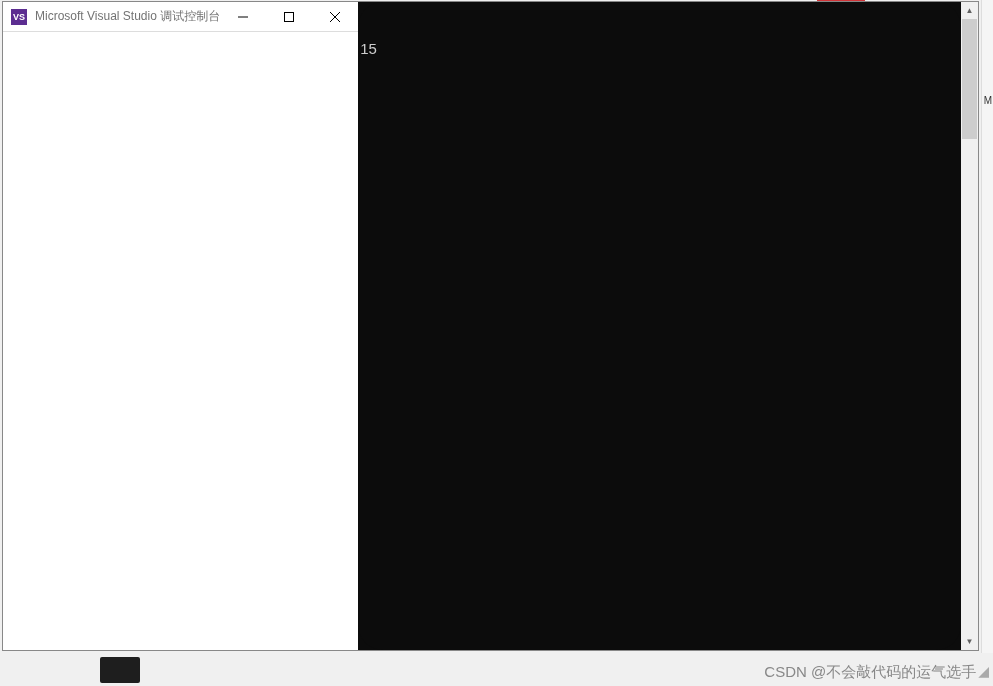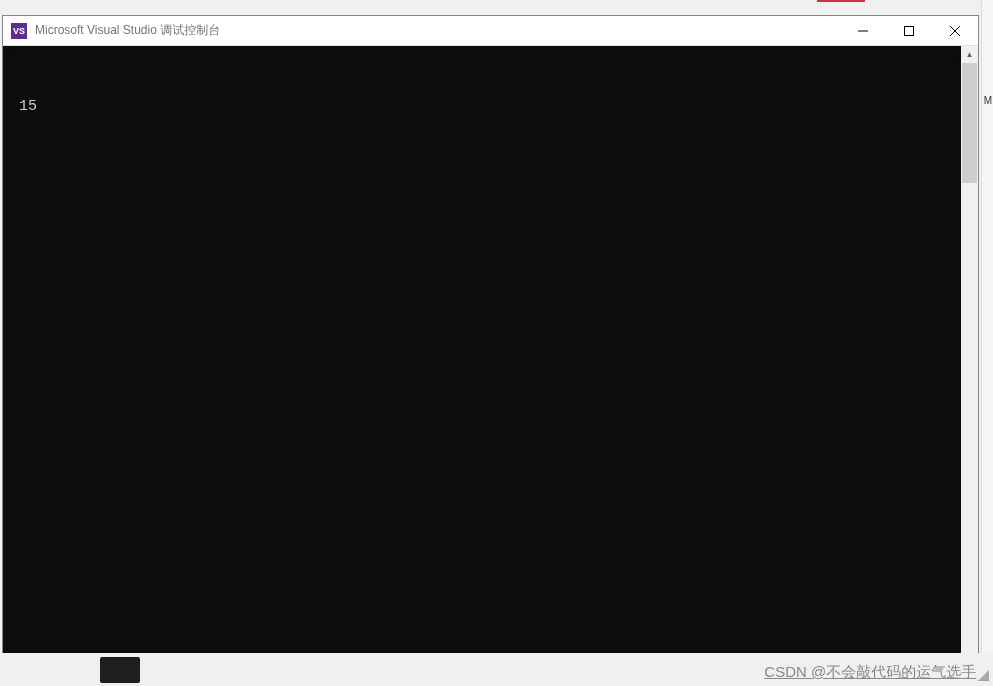--- a/index.html
+++ b/index.html
@@ -10,28 +10,28 @@
     body {
       width: 993px;
       height: 686px;
       background: #f0f0f0;
       font-family: "Segoe UI", "Microsoft YaHei", sans-serif;
       position: relative;
       overflow: hidden;
     }
     .window {
       position: absolute;
-      top: 15px;
+      top: 1px;
       left: 2px;
       width: 977px;
       height: 650px;
       background: #ffffff;
       border: 1px solid #888;
       display: flex;
-      flex-direction: column;
+      flex-direction: row;
     }
     .titlebar {
       height: 30px;
       background: #ffffff;
       display: flex;
       align-items: center;
       border-bottom: 1px solid #ddd;
       flex-shrink: 0;
     }
     .app-icon {
@@ -72,24 +72,24 @@
     .console-body {
       flex: 1;
       display: flex;
       background: #0c0c0c;
       position: relative;
     }
     .console-content {
       flex: 1;
       background: #0c0c0c;
       color: #cccccc;
-      font-family: Liberation Mono, monospace;
+      font-family: Liberation Sans, sans-serif;
       font-size: 15px;
       line-height: 18px;
-      padding: 16px;
+      padding: 2px;
       white-space: pre;
       overflow: hidden;
       border-radius: 25px;
     }
     .console-line {
       display: block;
     }
     .scrollbar {
       width: 17px;
       background: #f0f0f0;
@@ -122,22 +122,21 @@
     }
     .watermark {
       position: absolute;
       bottom: 4px;
       right: 4px;
       font-size: 15px;
       color: #888888;
       font-family: "Microsoft YaHei", sans-serif;
       z-index: 10;
       display: flex;
-      align-items: flex-end;
-      text-decoration: underline;
+      align-items: flex-start;
     }
     .watermark-resize {
       margin-left: 2px;
       color: #aaa;
       font-size: 14px;
     }
     .right-edge {
       position: absolute;
       top: 0;
       right: 0;

